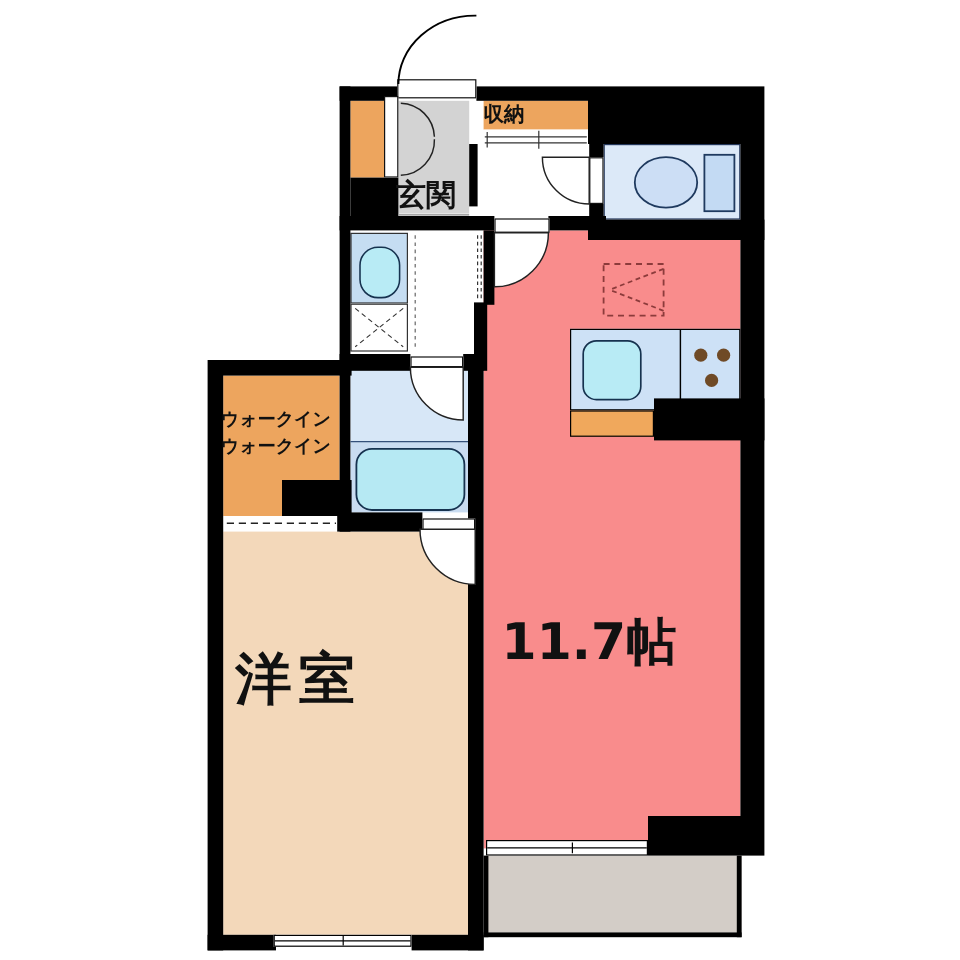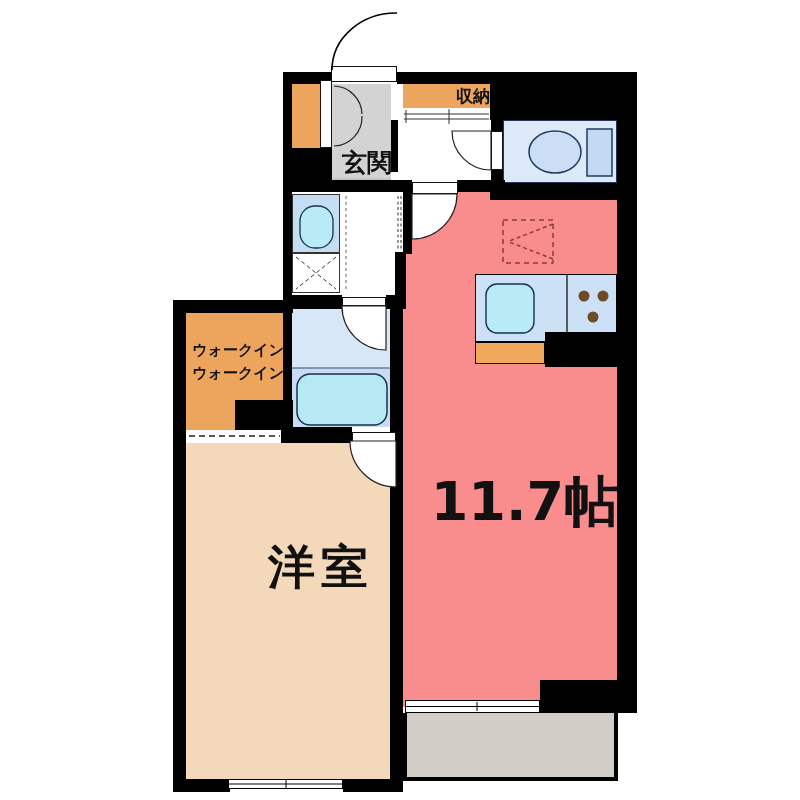--- a/index.html
+++ b/index.html
@@ -2,21 +2,21 @@
 <html style="--c-wall: #000000; --c-ldk: #f98c8c; --c-bedroom: #f3d8ba; --c-closet: #eda55e; --c-entrance: #d3d3d3; --c-balcony: #d3cdc7; --c-toilet_room: #dce9f8; --c-sink_unit: #c5ddf2; --c-bath_upper: #d7e7f7; --c-bath_lower: #c9dcf1; --c-counter: #cde1f6; --c-fixture: #b8ebf5; --c-tub: #b6e9f3; --c-counter_orange: #f0a85c; --c-stove_dot: #6f4a26; --c-fridge_dash: #8c3b3b;"><head>
 <meta charset="utf-8">
 <style>
   html,body{margin:0;padding:0;background:#fff;}
   #plan{position:relative;width:800px;height:800px;background:#ffffff;overflow:hidden;
         font-family:"DejaVu Sans","Liberation Sans",sans-serif;}
   .wall{position:absolute;background:var(--c-wall,#000);}
   .fill{position:absolute;}
   .leaf{position:absolute;background:#fff;border:1px solid #111;box-sizing:border-box;}
   .win{position:absolute;background:#fff;border:1.5px solid #000;box-sizing:border-box;}
-  .lbl{position:absolute;font-weight:bold;color:#111;text-align:right;line-height:1.1;}
+  .lbl{position:absolute;font-weight:bold;color:#111;text-align:left;line-height:1.1;}
   svg.overlay{position:absolute;left:0;top:0;pointer-events:none;}
 </style>
 </head>
 <body>
 
 <div id="plan">
 
   <div class="fill" style="left:332px;top:84px;width:59px;height:94px;background:var(--c-entrance);"></div>
   <div class="fill" style="left:292px;top:84px;width:28px;height:64px;background:var(--c-closet);"></div>
   <div class="fill" style="left:403px;top:84px;width:87px;height:24px;background:var(--c-closet);"></div>
@@ -136,15 +136,15 @@
     </g>
   </svg>
 
   <div class="lbl" style="left:403px;top:87px;width:87px;font-size:17px;">収納</div>
   <div class="lbl" style="left:330px;top:149px;width:62px;font-size:25px;">玄関</div>
   <div class="lbl" style="left:184px;top:339px;width:100px;font-size:15px;line-height:1.55;font-family:Liberation Serif, serif;">
     <span>ウォークイン</span><br>
     <span>ウォークイン</span>
   </div>
   <div class="lbl" style="left:196px;top:541px;width:178px;font-size:47px;letter-spacing:6px;">洋室</div>
-  <div class="lbl" style="left:418px;top:472px;width:200px;font-size:54px;">11.7帖</div>
+  <div class="lbl" style="left:418px;top:512px;width:200px;font-size:42px;">11.7帖</div>
 
 </div>
 
 </body></html>

